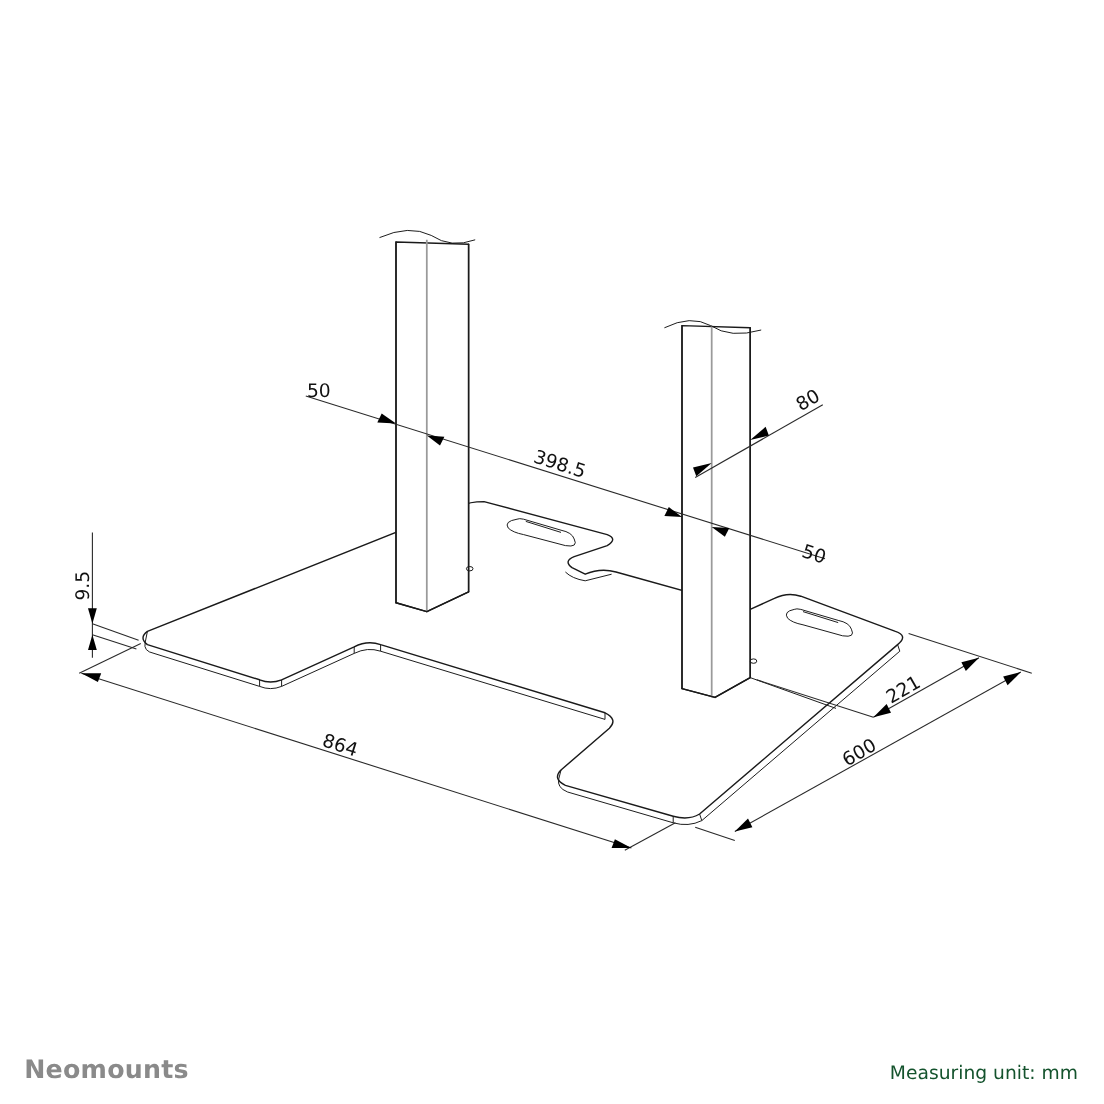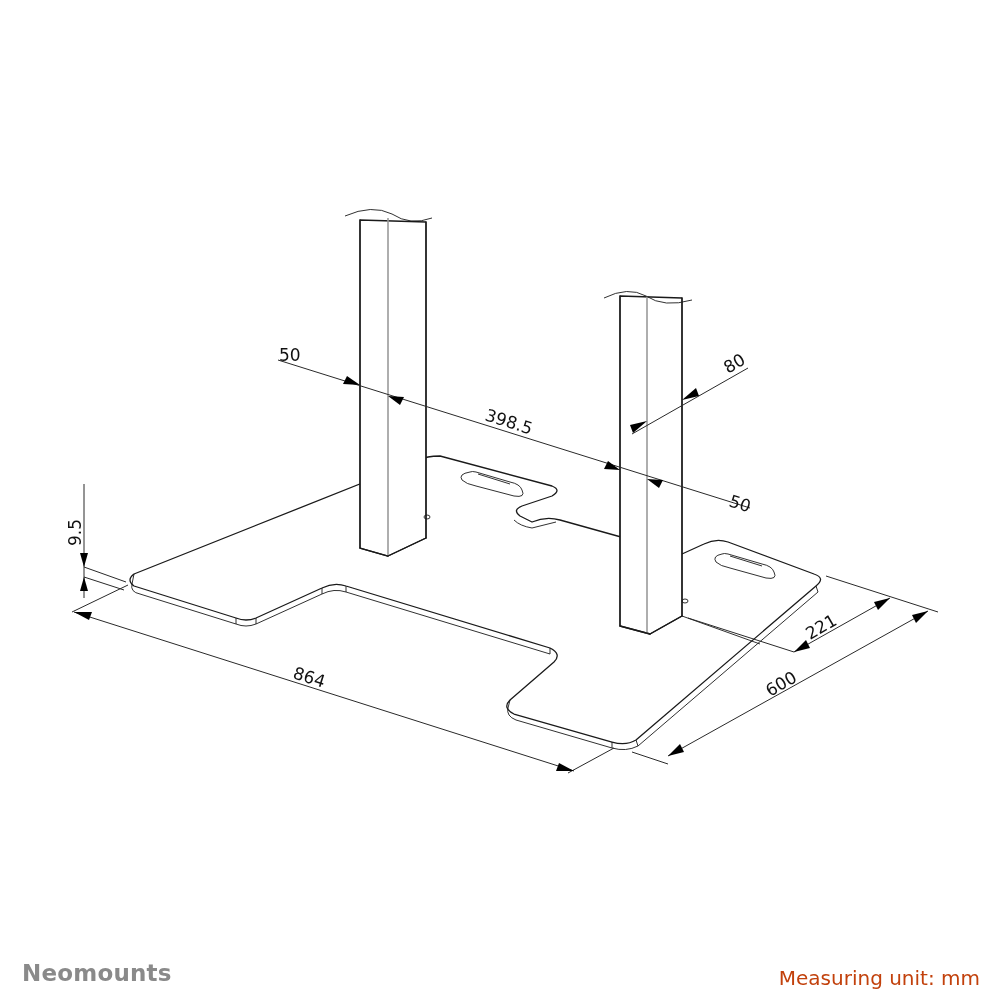--- a/index.html
+++ b/index.html
@@ -6,21 +6,21 @@
     body { width: 1004px; height: 1004px; position: relative; overflow: hidden; font-family: "DejaVu Sans", sans-serif; }
     #drawing { position: absolute; left: 0; top: 0; width: 1004px; height: 1004px; }
     .edge { fill: none; stroke: #1a1a1a; stroke-width: 1.3; stroke-linejoin: round; stroke-linecap: round; }
     .thin { fill: none; stroke: #1a1a1a; stroke-width: 0.9; }
     .grey { fill: none; stroke: #9a9a9a; stroke-width: 1.6; }
     .dim { fill: none; stroke: #2a2a2a; stroke-width: 1; }
     .arrow { fill: #000; stroke: none; }
     .face { fill: #ffffff; stroke: #1a1a1a; stroke-width: 1.3; stroke-linejoin: round; }
     .dimtext { font-family: "DejaVu Sans", sans-serif; font-size: 17px; fill: #111; }
     .brand { position: absolute; left: 22px; top: 960px; font-family: "DejaVu Sans", sans-serif; font-weight: bold; font-size: 23px; color: #8a8a8a; letter-spacing: 0.2px; }
-    .unit { position: absolute; right: 24px; top: 966px; font-family: "DejaVu Sans", sans-serif; font-size: 20px; color: #c2410c; }
+    .unit { position: absolute; right: 24px; top: 966px; font-family: "DejaVu Sans", sans-serif; font-size: 17px; color: #14532d; }
   </style>
 </head>
 <body>
 
 <svg id="drawing" viewBox="0 0 1004 1004" xmlns="http://www.w3.org/2000/svg">
 
   <g>
 
     <path class="face" d="
       M 440 456

